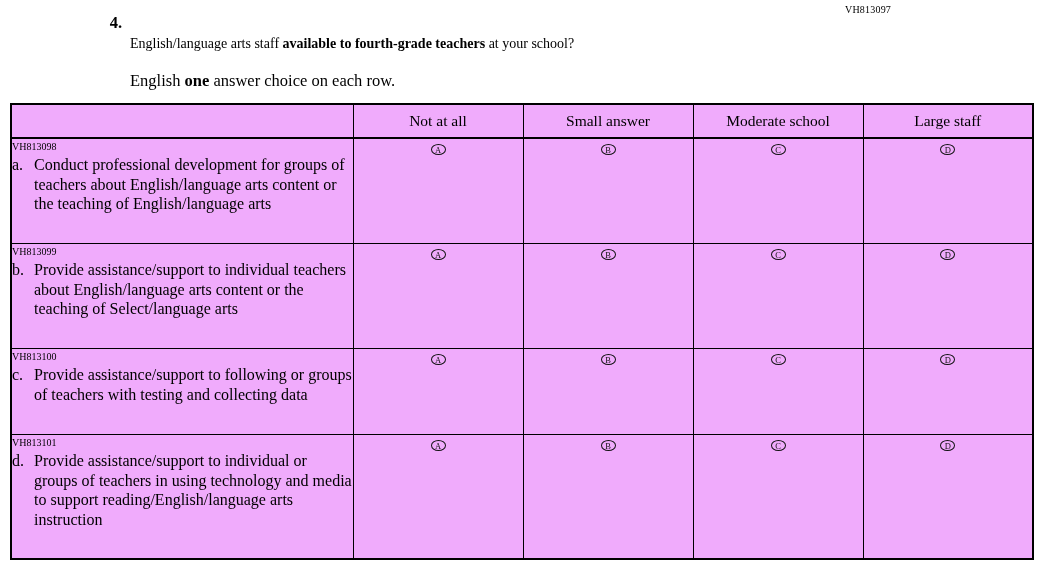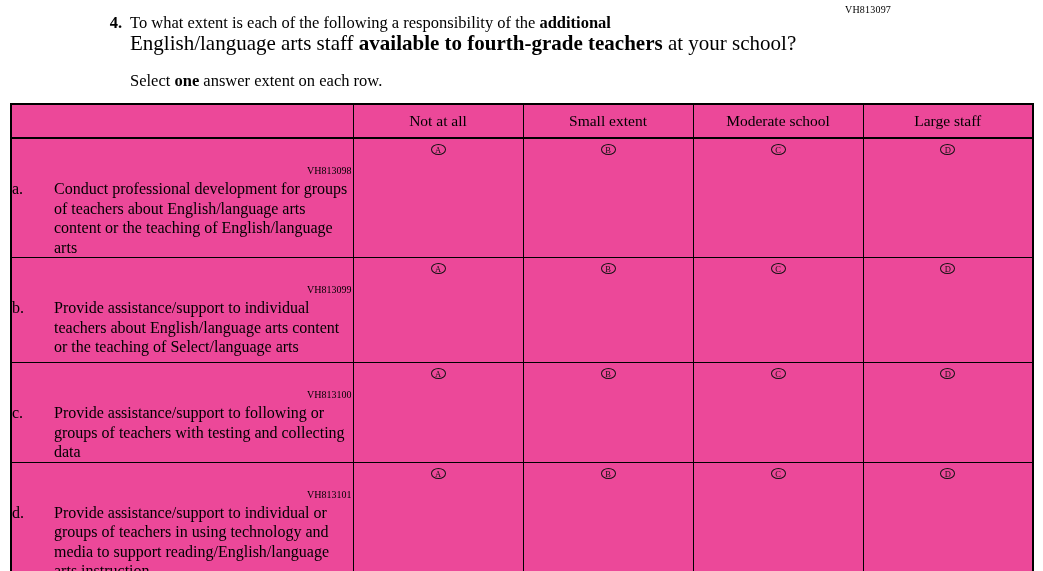--- a/index.html
+++ b/index.html
@@ -48,21 +48,21 @@
     font-weight: bold;
     width: 24px;
     flex: 0 0 24px;
     text-align: right;
     padding-right: 0px;
   }
   .q-text {
     padding-left: 8px;
   }
   .q-line2 {
-    font-size: 21px;
+    font-size: 14px;
     line-height: 21px;
     padding-left: 32px;
   }
   .q-instr {
     font-size: 16.5px;
     line-height: 21px;
     padding-left: 32px;
     margin-top: 16px;
   }
   b { font-weight: bold; }
@@ -73,21 +73,21 @@
     top: 103px;
     left: 10px;
     width: 1024px;
     border-collapse: collapse;
     table-layout: fixed;
   }
   .grid td, .grid th {
     border: 1px solid #000000;
     padding: 0;
     vertical-align: top;
-    background: #ec4899;
+    background: #f0abfc;
   }
   
   .grid {
     border: 2px solid #000000;
   }
 
   .hdr-row th {
     height: 32px;
     font-size: 15.5px;
     font-weight: normal;
@@ -101,39 +101,37 @@
 
   col.c-stem  { width: 342px; }
   col.c-opt   { width: 170px; }
 
   .stem-cell {
     position: relative;
     padding: 0 8px 10px 8px;
   }
   .stem-id {
     font-size: 10px;
-    text-align: right;
+    text-align: left;
     line-height: 12px;
     padding-top: 2px;
-    padding-right: 1px;
-    margin-top: 24px;
+    padding-right: 16px;
   }
   .stem-body {
     display: flex;
     font-size: 16px;
     line-height: 19.5px;
     padding-top: 2px;
   }
   .stem-letter {
     flex: 0 0 18px;
     padding-right: 4px;
   }
   .stem-text {
     flex: 1 1 auto;
-    margin-left: 20px;
   }
 
   .opt-cell {
     text-align: center;
     vertical-align: middle;
   }
 
   .bubble {
     display: inline-block;
     width: 15px;
@@ -157,45 +155,42 @@
 </head>
 <body>
 
 <div class="page">
 
   <div class="top-id">VH813097</div>
 
   <div class="question">
     <div class="q-line1">
       <span class="q-num">4.</span>
-      <span class="q-text">
-        <span>To what extent is each of the following a responsibility of the </span><b>additional</b>
-      </span>
     </div>
     <div class="q-line2">
       <span>English/language arts staff </span><b>available to fourth-grade teachers</b><span> at your school?</span>
     </div>
     <div class="q-instr">
-      <span>Select </span><b>one</b><span> answer extent on each row.</span>
+      <span>English </span><b>one</b><span> answer choice on each row.</span>
     </div>
   </div>
 
   <table class="grid">
     <colgroup>
       <col class="c-stem">
       <col class="c-opt">
       <col class="c-opt">
       <col class="c-opt">
       <col class="c-opt">
     </colgroup>
     <thead>
       <tr class="hdr-row">
         <th class="hdr-blank"></th>
         <th>Not at all</th>
-        <th>Small extent</th>
+        <th>Small answer</th>
         <th>Moderate school</th>
         <th>Large staff</th>
       </tr>
     </thead>
     <tbody>
       <tr class="r0">
         <td class="stem-cell">
           <div class="stem-id">VH813098</div>
           <div class="stem-body">
             <span class="stem-letter">a.</span>

